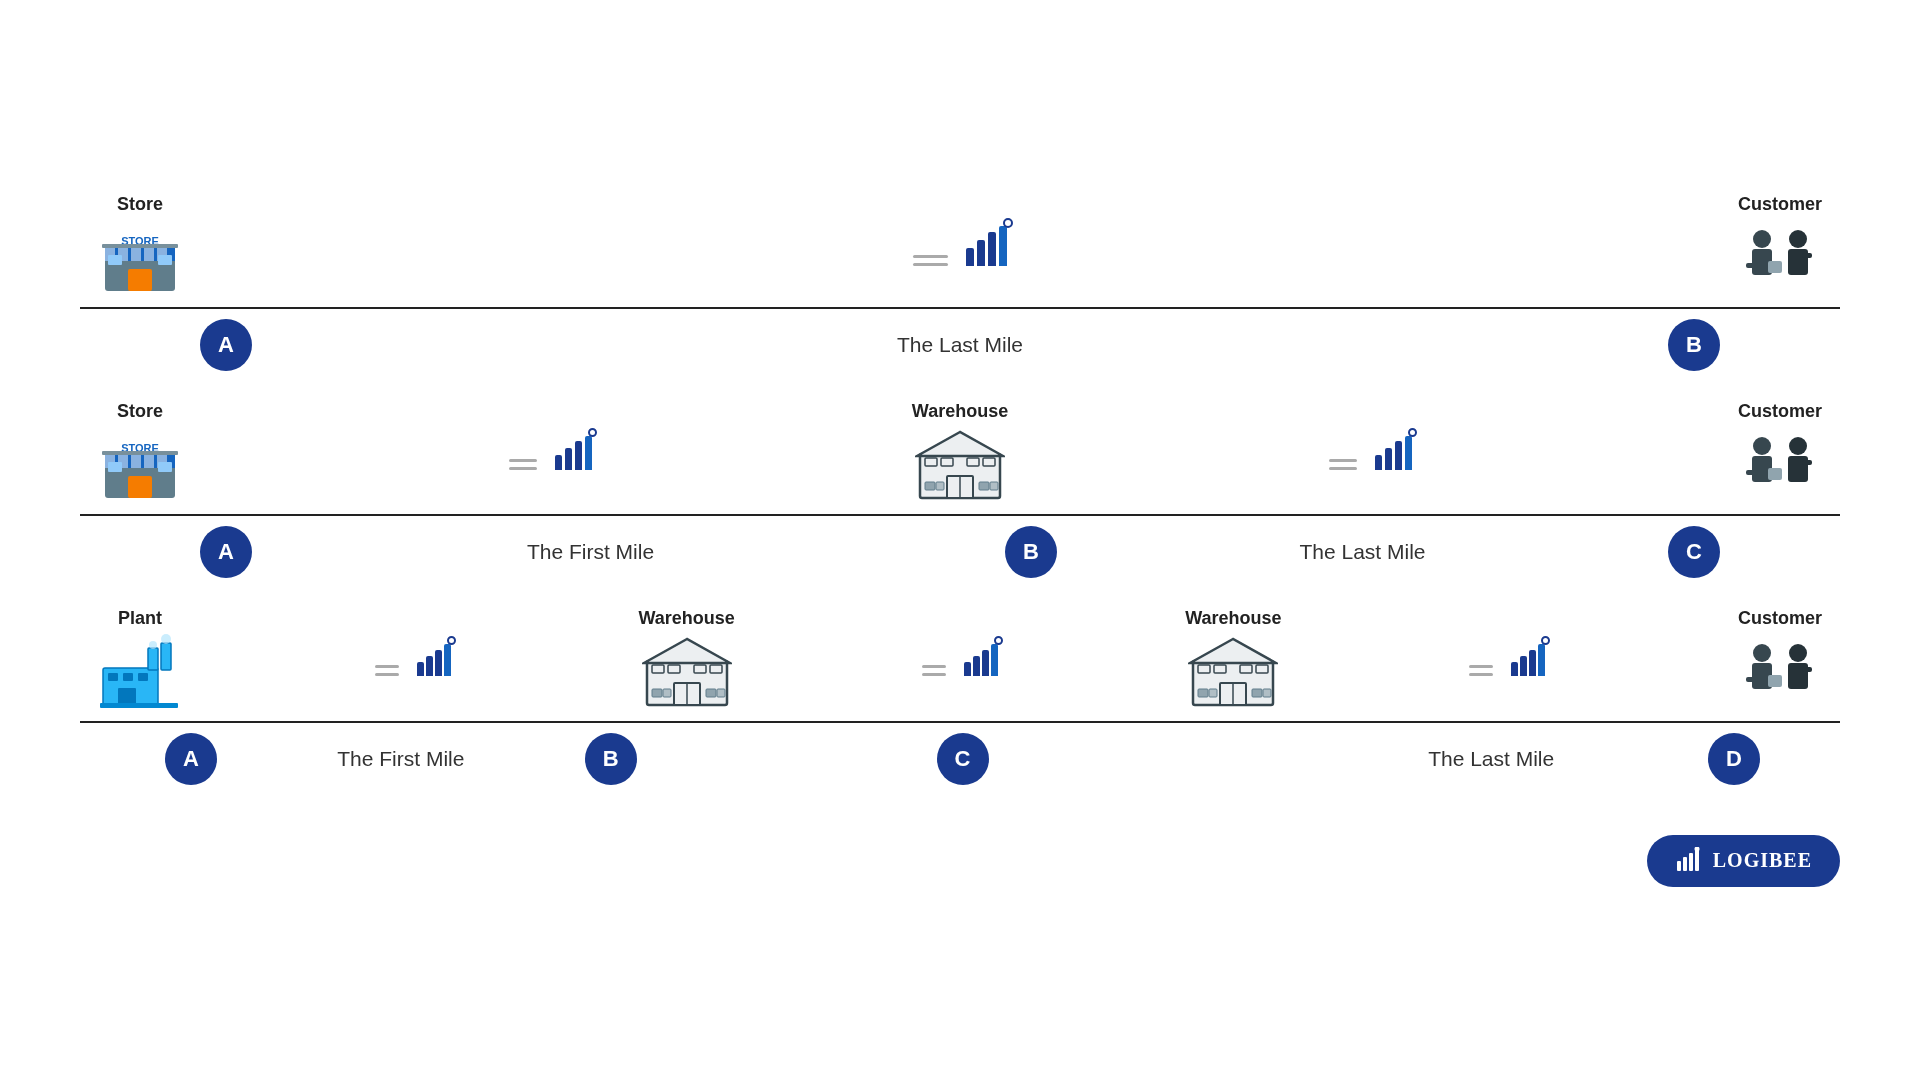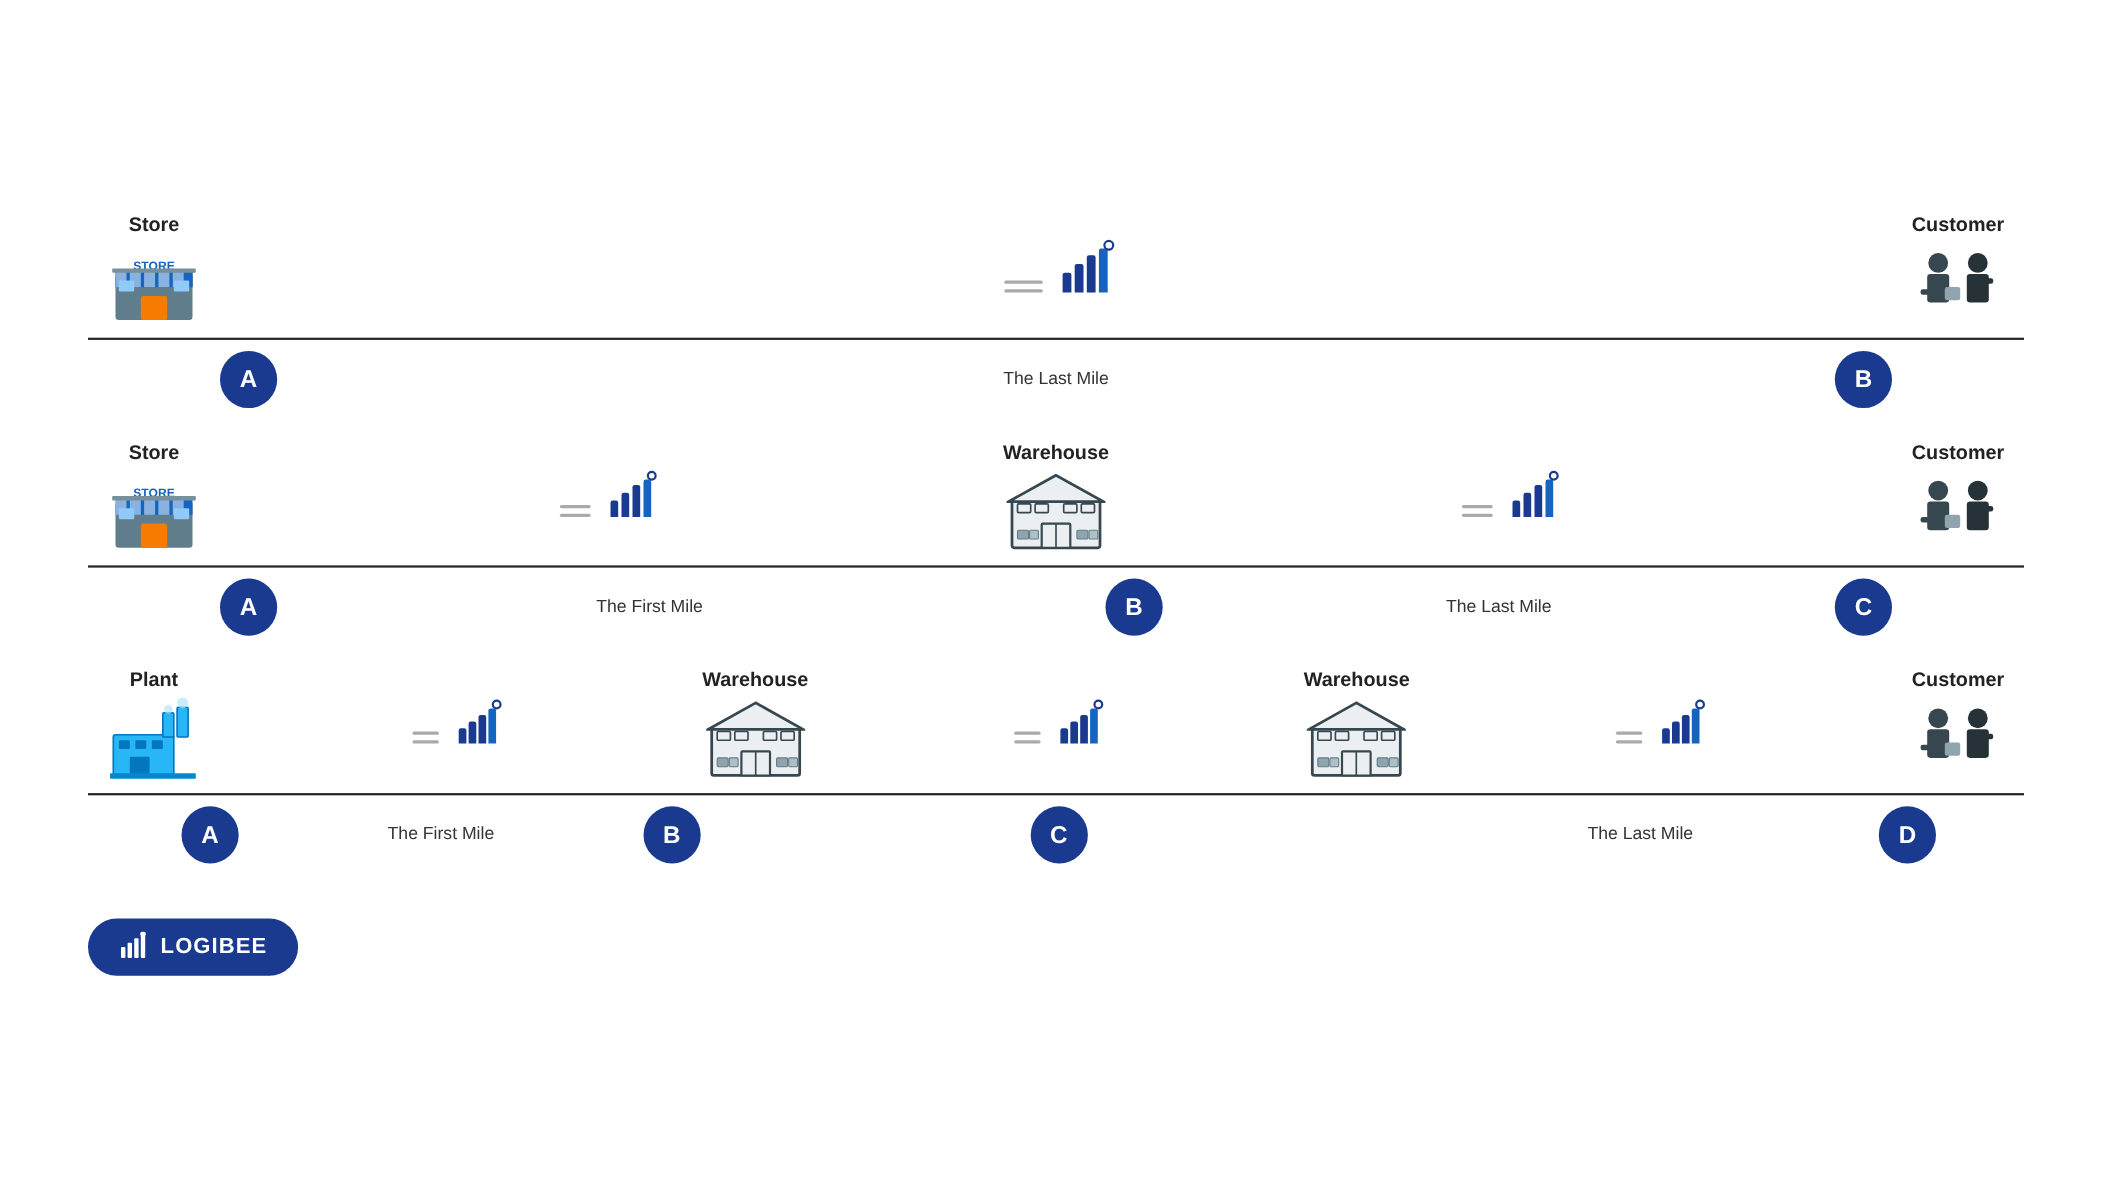--- a/index.html
+++ b/index.html
@@ -111,21 +111,21 @@
       font-size: 22px;
       font-weight: 700;
       display: flex;
       align-items: center;
       justify-content: center;
       flex-shrink: 0;
     }
 
     
     .segment-label {
-      font-size: 16px;
+      font-size: 21px;
       font-weight: 500;
       color: #333;
       text-align: center;
       flex: 1;
       padding: 0 20px;
     }
 
     
     .icon-store {
       width: 80px;
@@ -140,22 +140,23 @@
       height: 80px;
     }
     .icon-plant {
       width: 85px;
       height: 80px;
     }
 
     
     .logo-bar {
       display: flex;
-      justify-content: flex-start;
+      justify-content: flex-end;
       margin-top: 20px;
+      font-family: Liberation Serif, serif;
     }
     .logo-pill {
       background: #1a3a8f;
       color: #fff;
       border-radius: 50px;
       padding: 12px 28px;
       font-size: 20px;
       font-weight: 700;
       display: flex;
       align-items: center;

